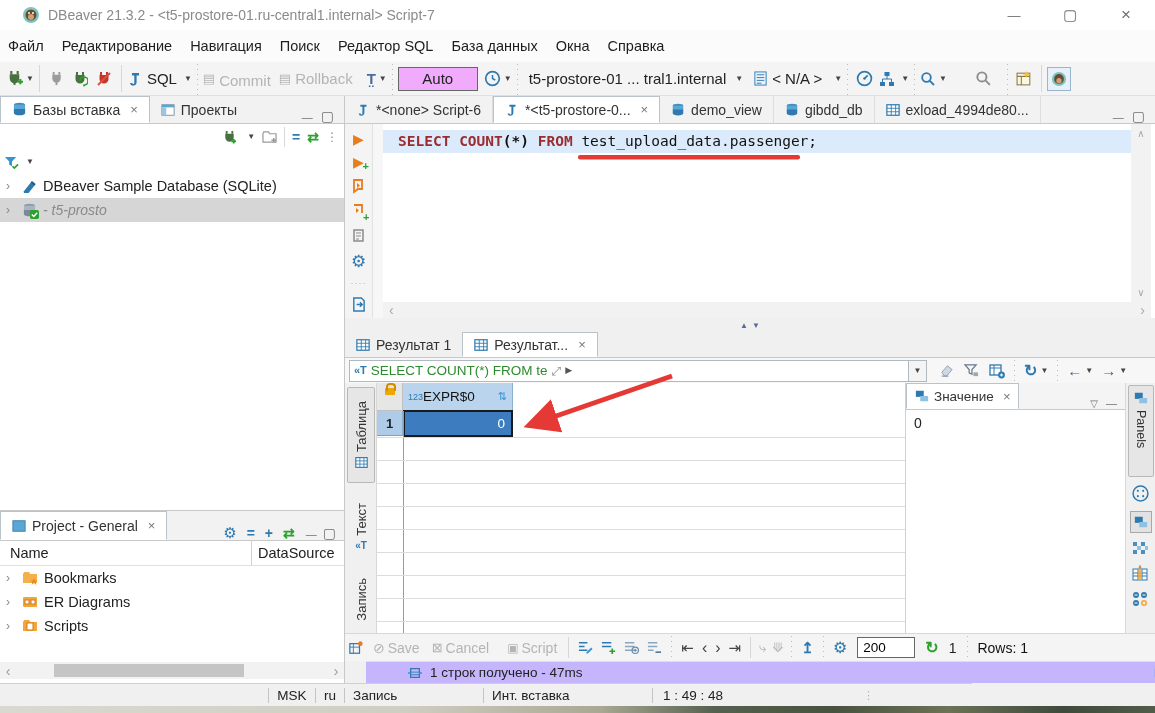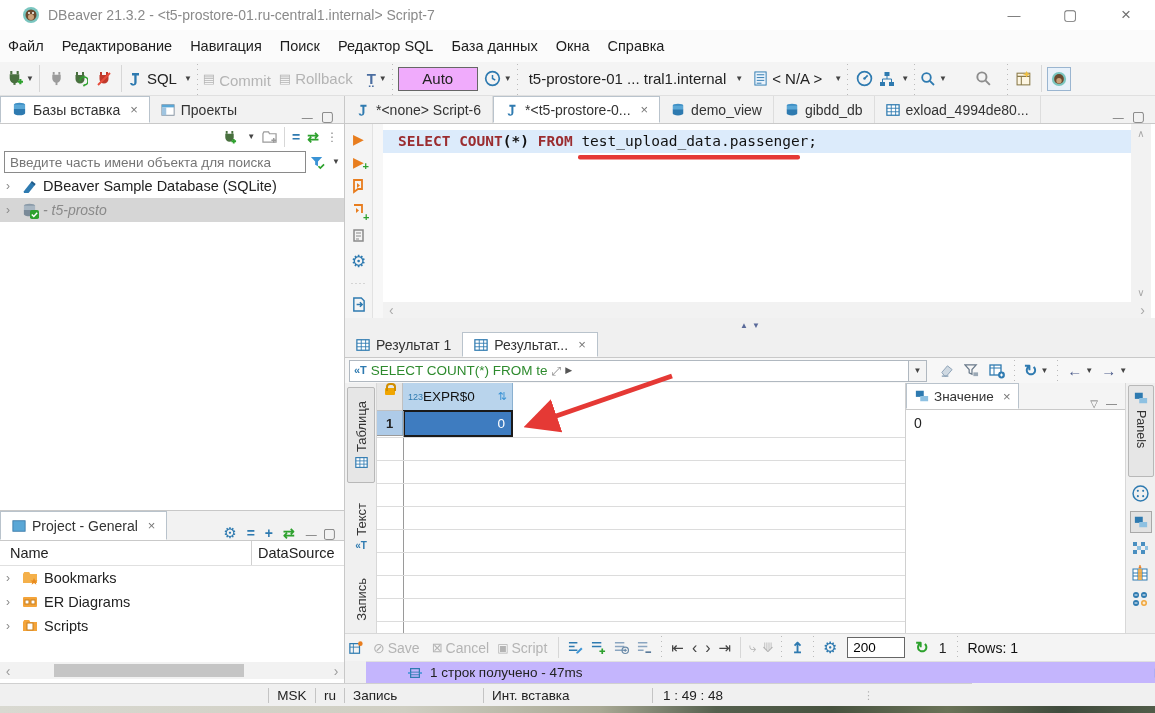--- a/index.html
+++ b/index.html
@@ -220,21 +220,20 @@
             <path d="M1 4l1-2h5l1 2h7v9H1z" fill="none" stroke="#9a9a9a" stroke-width="1.3"></path>
             <path d="M10 11h5M12.5 8.5v5" stroke="#9a9a9a" stroke-width="1.6"></path>
           </svg>
       </span>
       <span class="sep" style="margin:3px 0"></span>
       <span class="ic" style="color:#2e7ab0;font-weight:bold">=</span>
       <span class="ic" style="color:#2da12d;font-weight:bold">⇄</span>
       <span class="ic" style="color:#8a8a8a;font-size:12px">⋮</span>
     </div>
     <div class="row" style="height:24px;padding:0 4px;gap:4px">
-      <input style="flex: 1 1 0%; height: 22px; border: 1px solid rgb(138, 138, 138); padding: 0px 5px; font-size: 13.5px; color: rgb(102, 102, 102); background: rgb(255, 255, 255);" placeholder="Введите часть имени объекта для поиска">
       <span class="ic">
         <svg width="15" height="15" viewBox="0 0 16 16">
             <path d="M1 2h12l-4.5 5v5l-3-1.5V7z" fill="#3a93d5"></path>
             <path d="M9 12l2 2 4-4" stroke="#2da12d" stroke-width="1.8" fill="none"></path>
           </svg>
       </span>
       <span class="ic dd">▼</span>
     </div>
     <div class="tree-row">
       <span class="chev">›</span>
@@ -605,21 +604,21 @@
     <span class="ic">
       <svg width="14" height="14" viewBox="0 0 16 16">
           <rect x="1" y="3" width="11" height="11" fill="none" stroke="#2e7ab0" stroke-width="1.4"></rect>
           <path d="M1 7h11M5 3v11" stroke="#2e7ab0"></path>
           <circle cx="13" cy="3" r="2.6" fill="#e87d1e"></circle>
         </svg>
     </span>
     <span class="ic gray" style="margin-left:10px;font-size:14px">⊘</span>
     <span class="gray" style="margin:0 6px 0 3px">Save</span>
     <span class="ic gray" style="margin-left:6px;font-size:13px">⊠</span>
-    <span class="gray" style="margin:0 2px 0 3px">Cancel</span>
+    <span class="gray" style="margin:0 12px 0 3px">Cancel</span>
     <span class="ic gray" style="margin-left:6px;font-size:12px">▣</span>
     <span class="gray" style="margin:0 6px 0 3px">Script</span>
     <span class="sep"></span>
     <span class="ic" style="margin:0 4px">
       <svg width="15" height="15" viewBox="0 0 16 16">
           <path d="M1 3h9M1 7h6M1 11h9" stroke="#2e7ab0" stroke-width="1.6"></path>
           <path d="M9 13l5-5 1.5 1.5-5 5H9z" fill="#3a93d5"></path>
         </svg>
     </span>
     <span class="ic" style="margin:0 4px">

